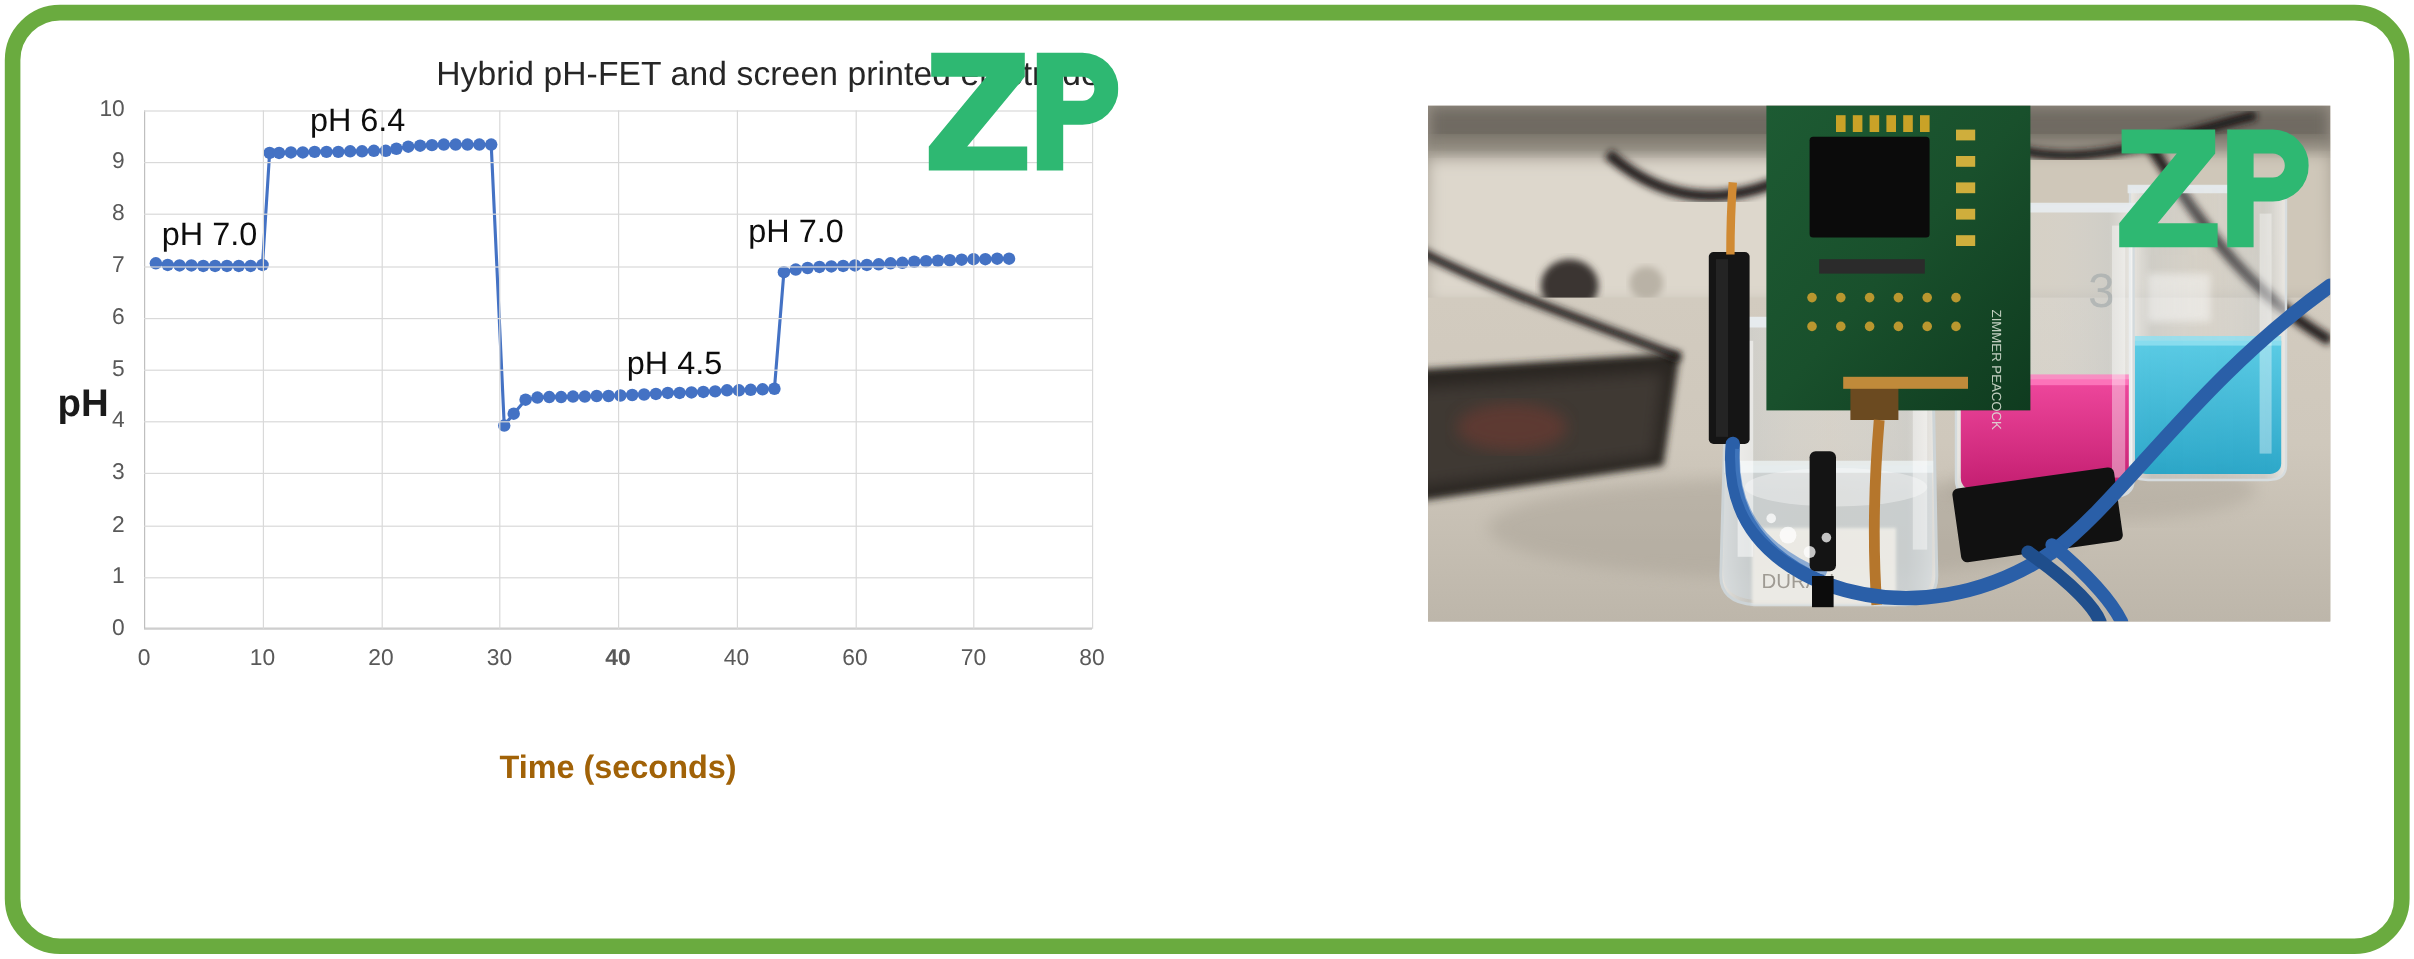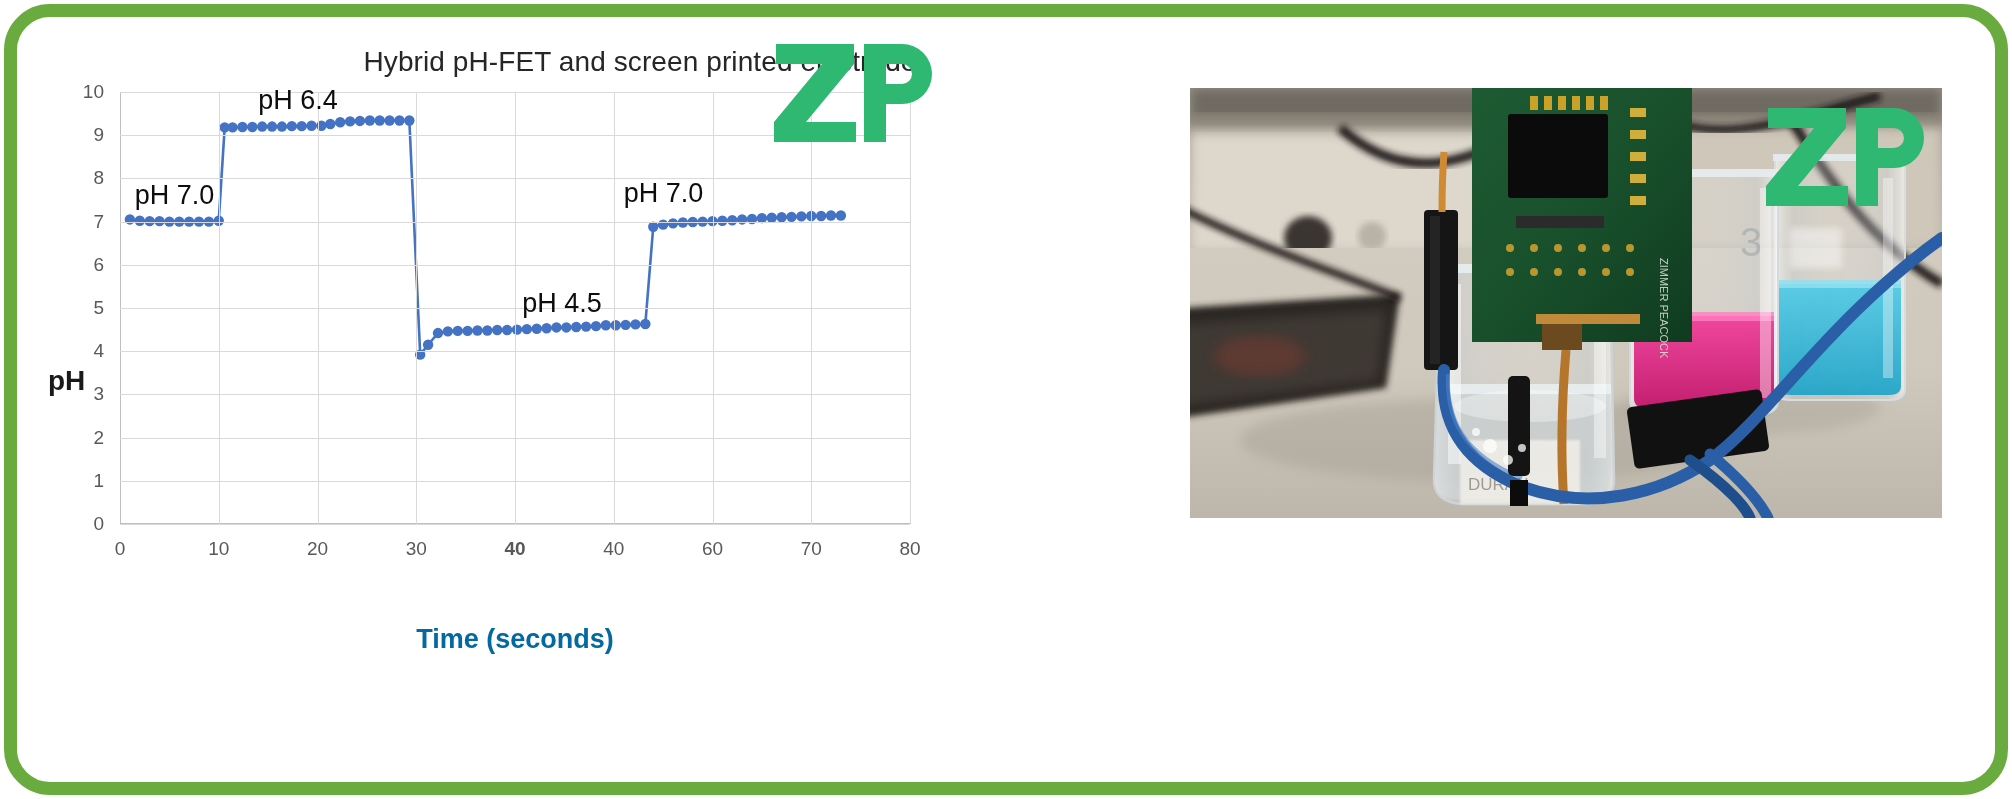--- a/index.html
+++ b/index.html
@@ -82,33 +82,32 @@
     width: 60px;
     margin-left: -30px;
     text-align: center;
     font-size: 19px;
     color: #595959;
   }
 
   #y-axis-title {
     position: absolute;
     left: 28px; top: 290px;
-    font-size: 28px;
+    font-size: 32px;
     font-weight: bold;
     color: #1a1a1a;
-    margin-top: 47px;
   }
   #x-axis-title {
     position: absolute;
     left: 100px; top: 596px;
     width: 790px;
     text-align: center;
     font-size: 27px;
     font-weight: bold;
-    color: #0369a1;
+    color: #a16207;
   }
 
   .ph-annot {
     position: absolute;
     font-size: 27px;
     color: #0d0d0d;
     white-space: nowrap;
   }
 
   #zp-logo-chart {

